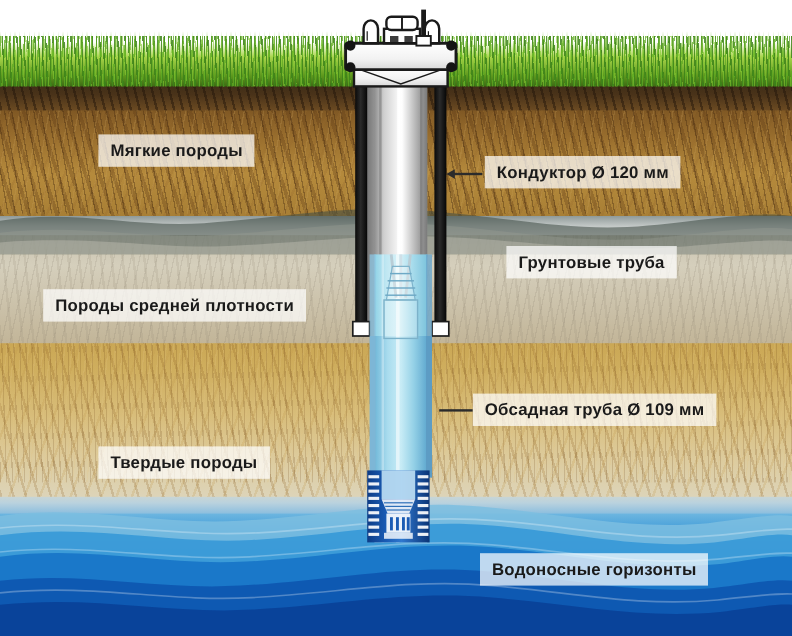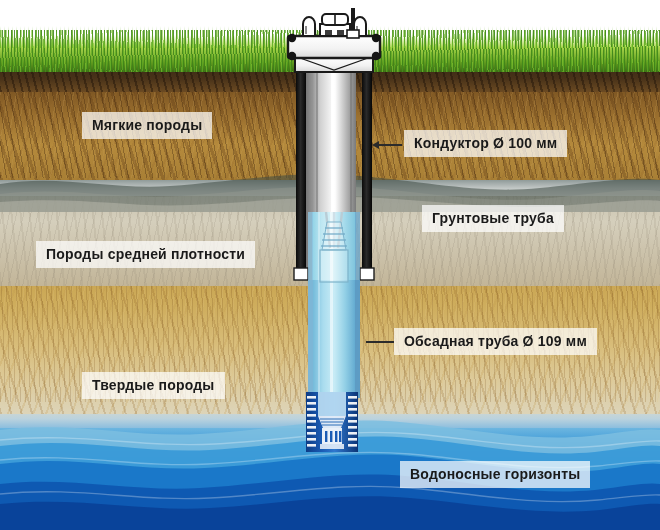--- a/index.html
+++ b/index.html
@@ -372,21 +372,21 @@
     </g>
   </svg>
 
   <div class="leader" style="left:378px;top:144px;width:24px;"></div>
   <div class="arrowhead" style="left:372px;top:141px;"></div>
 
   <div class="leader" style="left:366px;top:341px;width:28px;"></div>
 
   <div class="labelbox" style="left:82px;top:112px;">Мягкие породы</div>
 
-  <div class="labelbox" style="left:404px;top:130px;">Кондуктор  Ø 100 мм</div>
+  <div class="labelbox" style="left:404px;top:130px;">Кондуктор  Ø 120 мм</div>
 
   <div class="labelbox" style="left:422px;top:205px;">Грунтовые труба</div>
 
   <div class="labelbox" style="left:36px;top:241px;">Породы средней плотности</div>
 
   <div class="labelbox" style="left:394px;top:328px;">Обсадная труба  Ø 109 мм</div>
 
   <div class="labelbox" style="left:400px;top:461px;">Водоносные горизонты</div>
 
   <div class="labelbox" style="left:82px;top:372px;">Твердые породы</div>

